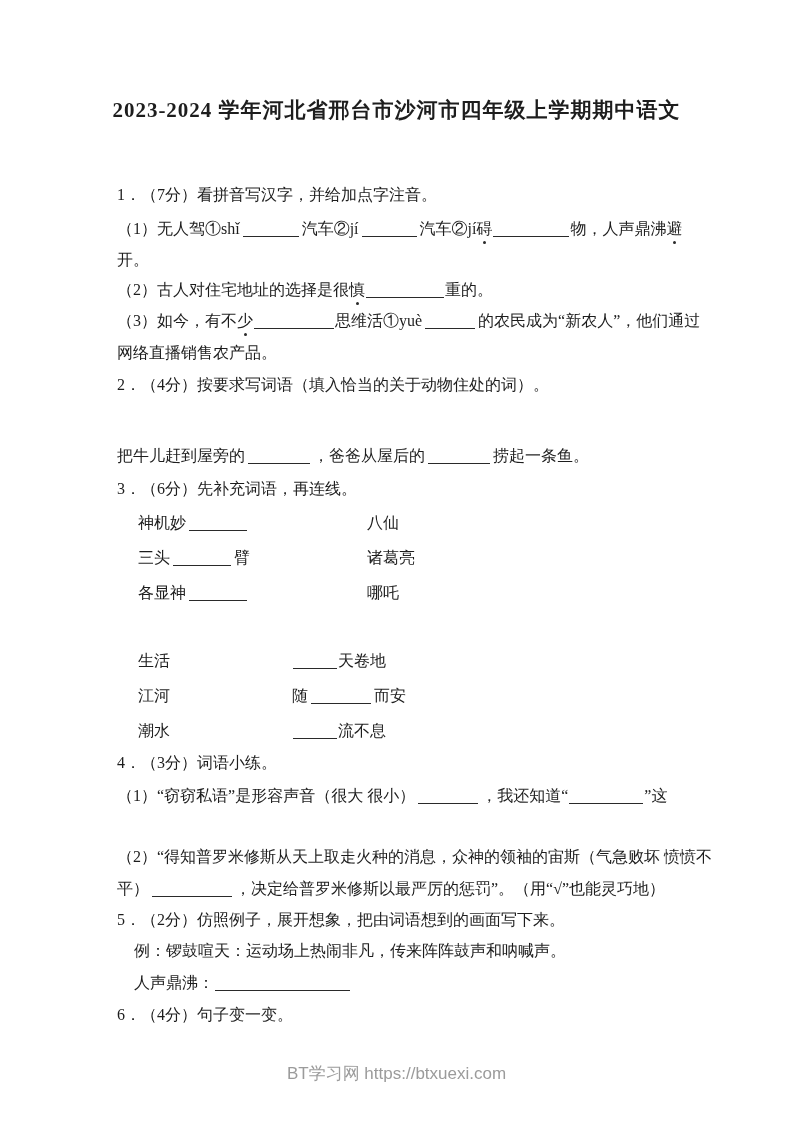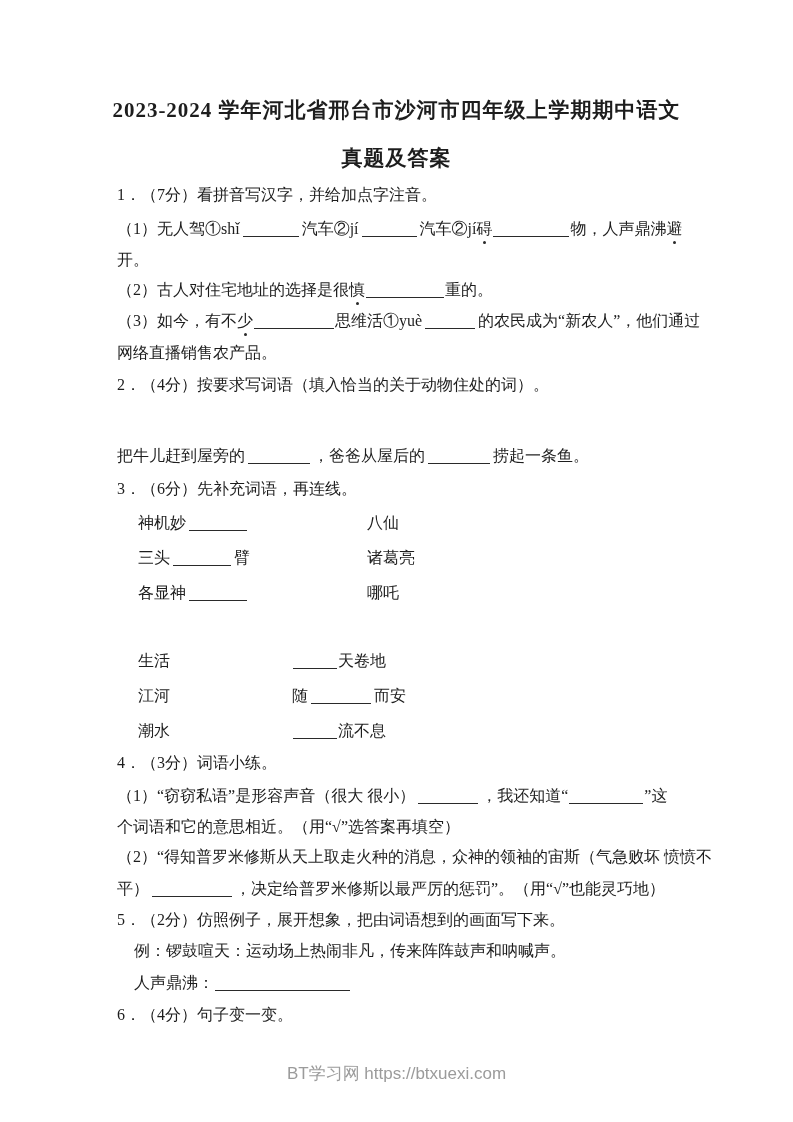--- a/index.html
+++ b/index.html
@@ -60,21 +60,20 @@
     font-size: 17px;
     color: #9b9b9b;
   }
 </style>
 </head>
 <body>
 
 <div class="page">
 
   <div class="title-line" style="top:96px">2023-2024 学年河北省邢台市沙河市四年级上学期期中语文</div>
-  <div class="title-line" style="top:144px">真题及答案</div>
 
   <div class="line" style="left:117px; top:184px">
     <span>1．（7分）看拼音写汉字，并给加点字注音。</span>
   </div>
   <div class="line" style="left:117px; top:218px">
     <span>（1）无人驾①shǐ</span><span class="blank" style="width:56px"></span><span>汽车②jí</span><span class="blank" style="width:55px"></span><span>汽车②jí</span><span class="dotchar">碍</span><span class="blank tight" style="width:76px"></span><span>物，人声鼎沸</span><span class="dotchar">避</span>
   </div>
   <div class="line" style="left:117px; top:249px">
     <span>开。</span>
   </div>
@@ -135,23 +134,20 @@
   <div class="line" style="left:292px; top:720px">
     <span class="blank tight" style="width:44px"></span><span>流不息</span>
   </div>
 
   <div class="line" style="left:117px; top:752px">
     <span>4．（3分）词语小练。</span>
   </div>
   <div class="line" style="left:117px; top:785px">
     <span>（1）“窃窃私语”是形容声音（很大 很小）</span><span class="blank" style="width:60px"></span><span>，我还知道“</span><span class="blank tight" style="width:74px"></span><span>”这</span>
   </div>
-  <div class="line" style="left:117px; top:816px">
-    <span>个词语和它的意思相近。（用“√”选答案再填空）</span>
-  </div>
   <div class="line" style="left:117px; top:846px">
     <span>（2）“得知普罗米修斯从天上取走火种的消息，众神的领袖的宙斯（气急败坏 愤愤不</span>
   </div>
   <div class="line" style="left:117px; top:878px">
     <span>平）</span><span class="blank" style="width:80px"></span><span>，决定给普罗米修斯以最严厉的惩罚”。（用“√”也能灵巧地）</span>
   </div>
 
   <div class="line" style="left:117px; top:909px">
     <span>5．（2分）仿照例子，展开想象，把由词语想到的画面写下来。</span>
   </div>

